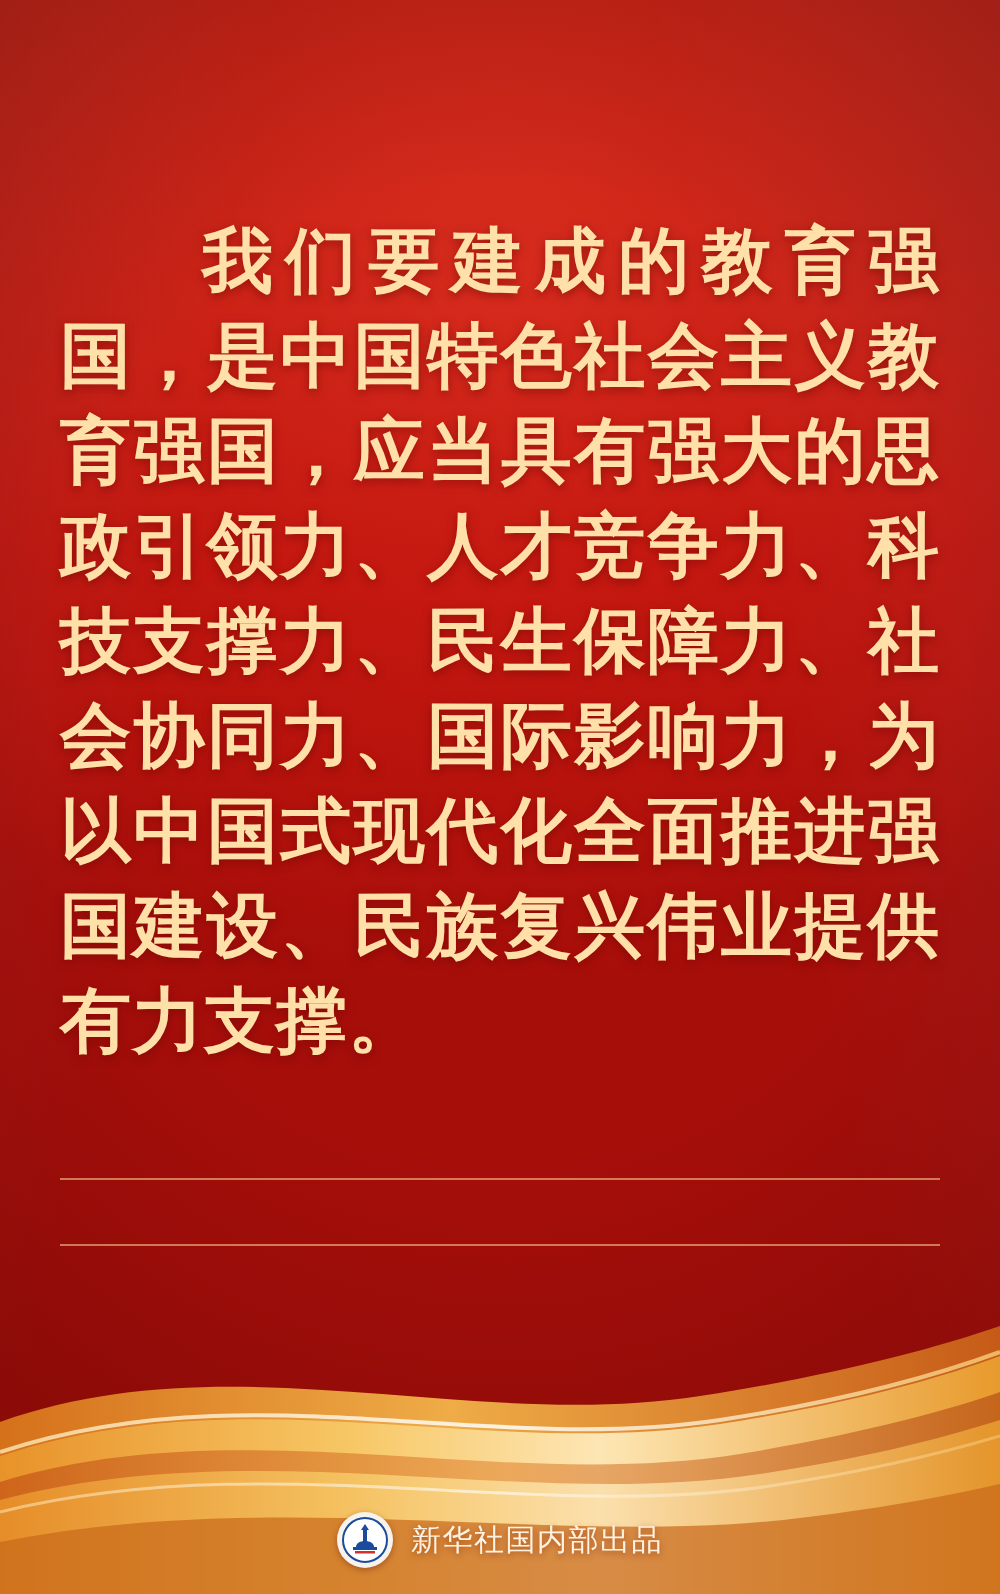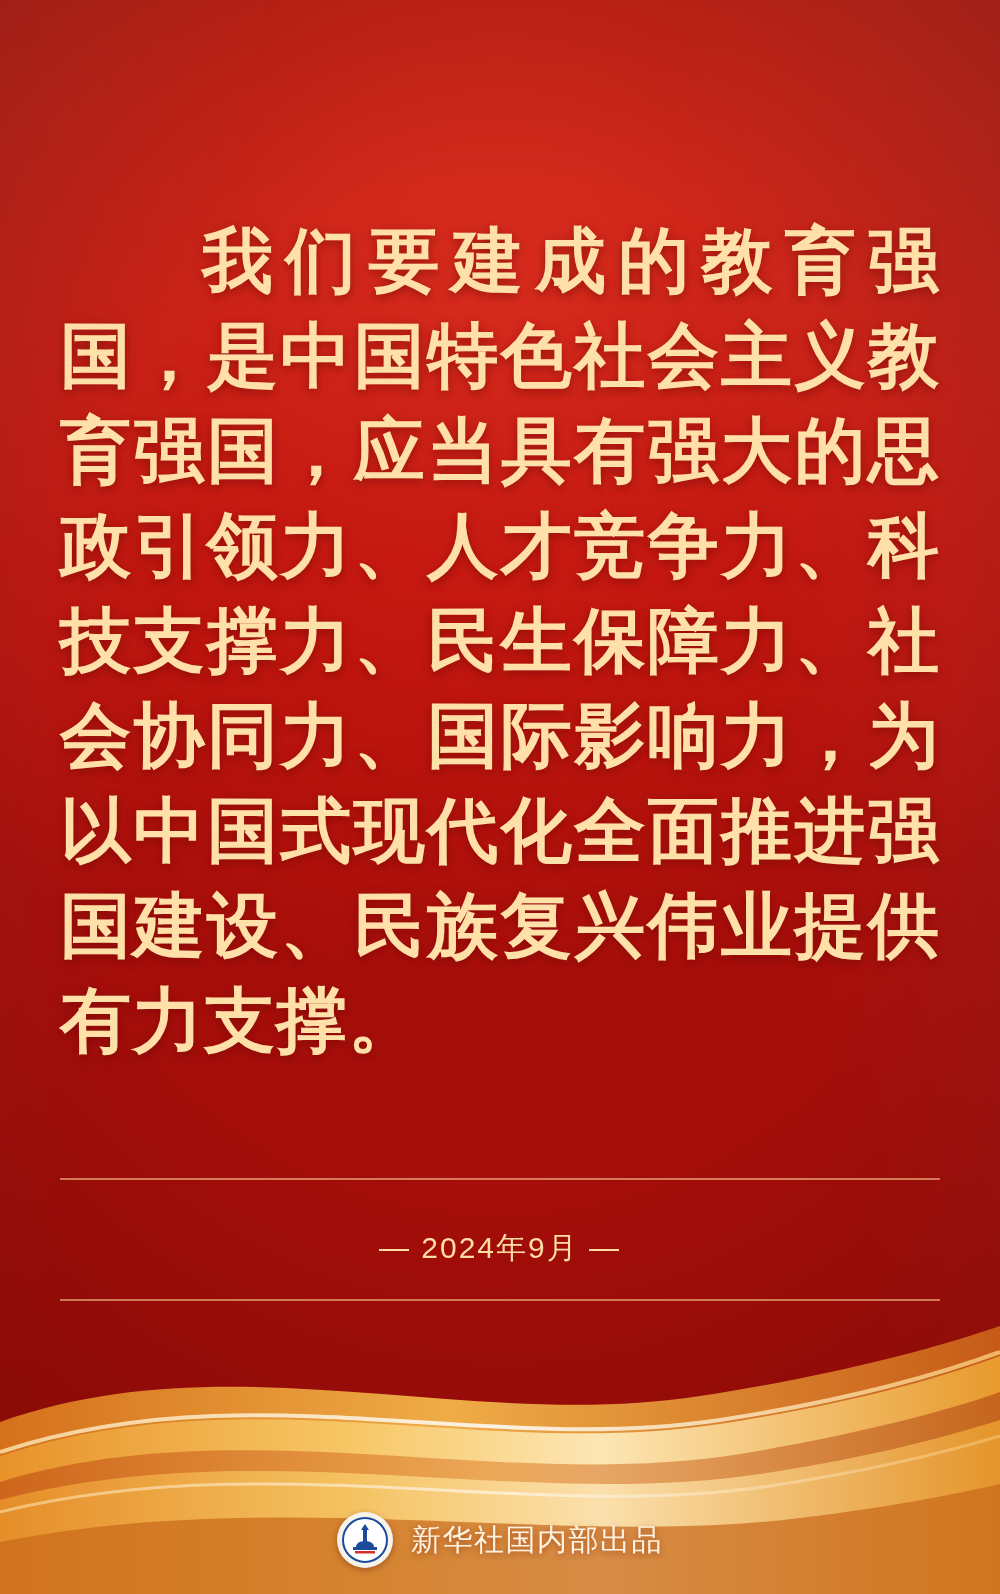--- a/index.html
+++ b/index.html
@@ -129,21 +129,20 @@
 
 <div class="poster">
   <div class="bg-streaks"></div>
   <div class="bg-vignette"></div>
 
   <div class="quote-wrap">
     <div class="quote">我们要建成的教育强国，是中国特色社会主义教育强国，应当具有强大的思政引领力、人才竞争力、科技支撑力、民生保障力、社会协同力、国际影响力，为以中国式现代化全面推进强国建设、民族复兴伟业提供有力支撑。</div>
   </div>
 
   <div class="attribution">
-    <div class="date">— 2024年9月 —</div>
   </div>
 
   <div class="ribbon">
     <svg width="1000" height="290" viewBox="0 0 1000 290" xmlns="http://www.w3.org/2000/svg" aria-hidden="true">
       <defs>
         <linearGradient id="g1" x1="0" y1="0" x2="1" y2="0">
           <stop offset="0%" stop-color="#e8922a"></stop>
           <stop offset="35%" stop-color="#f7c765"></stop>
           <stop offset="60%" stop-color="#fde6b4"></stop>
           <stop offset="100%" stop-color="#e89a2c"></stop>

